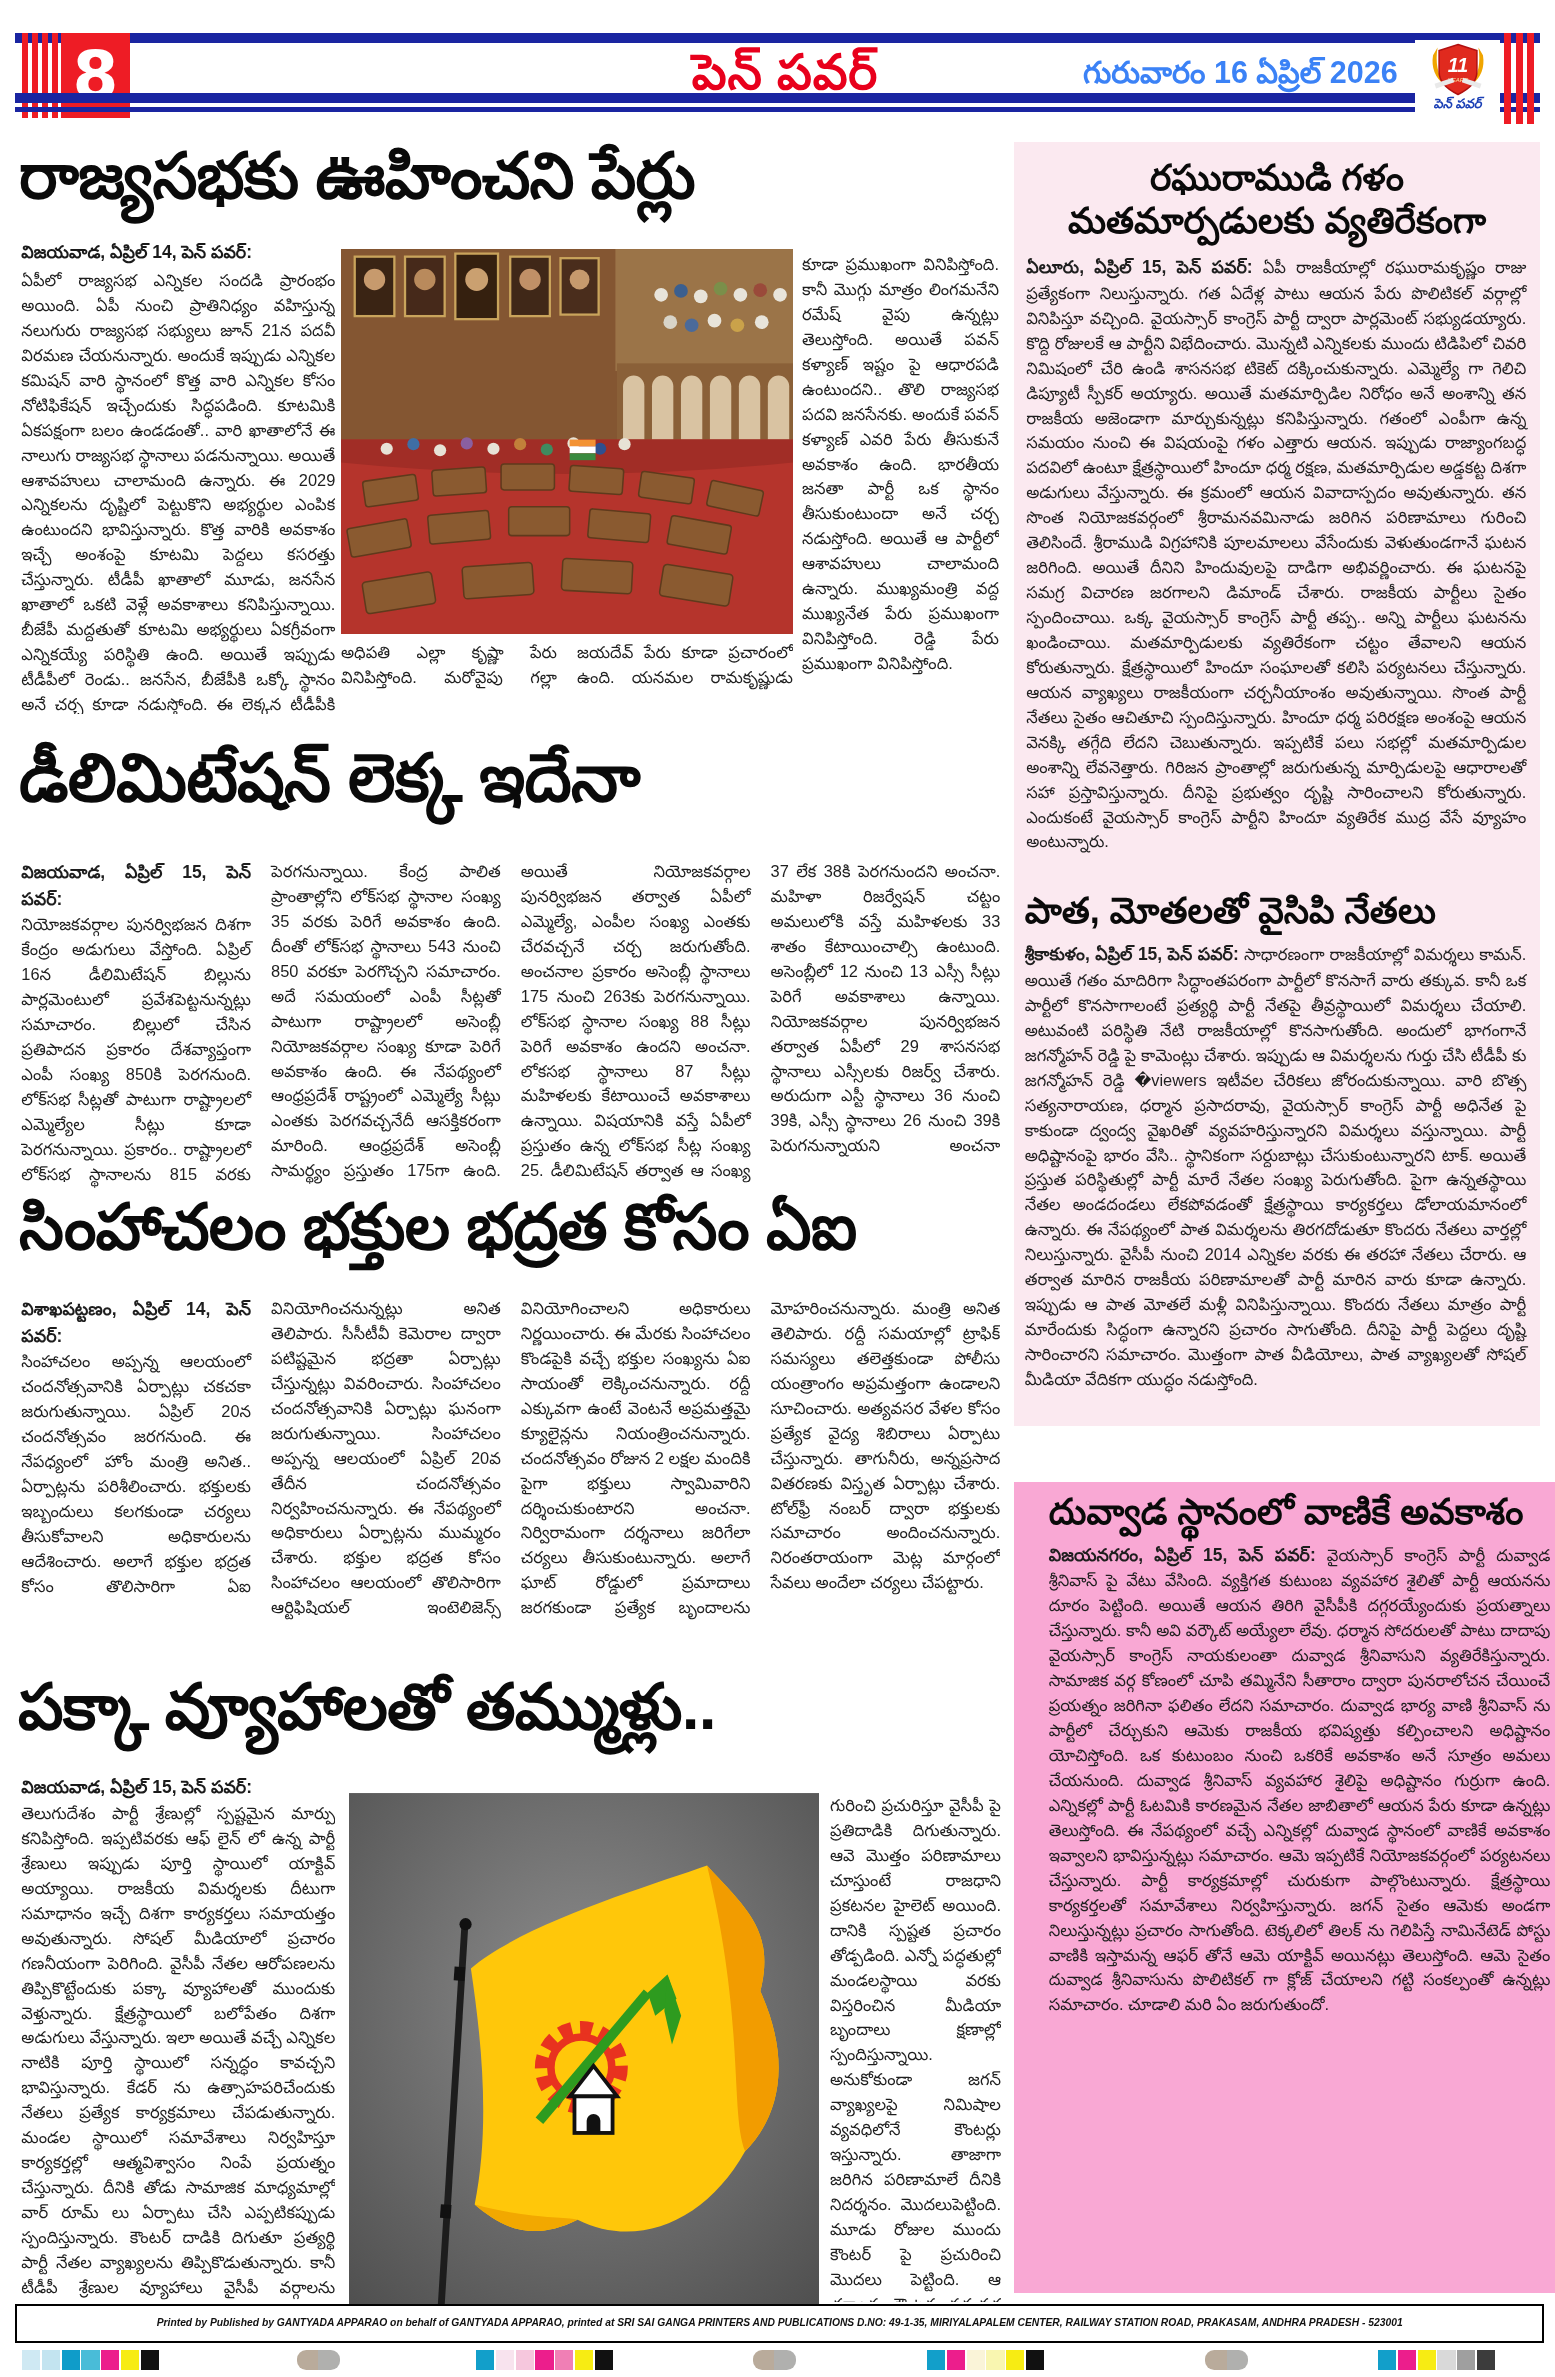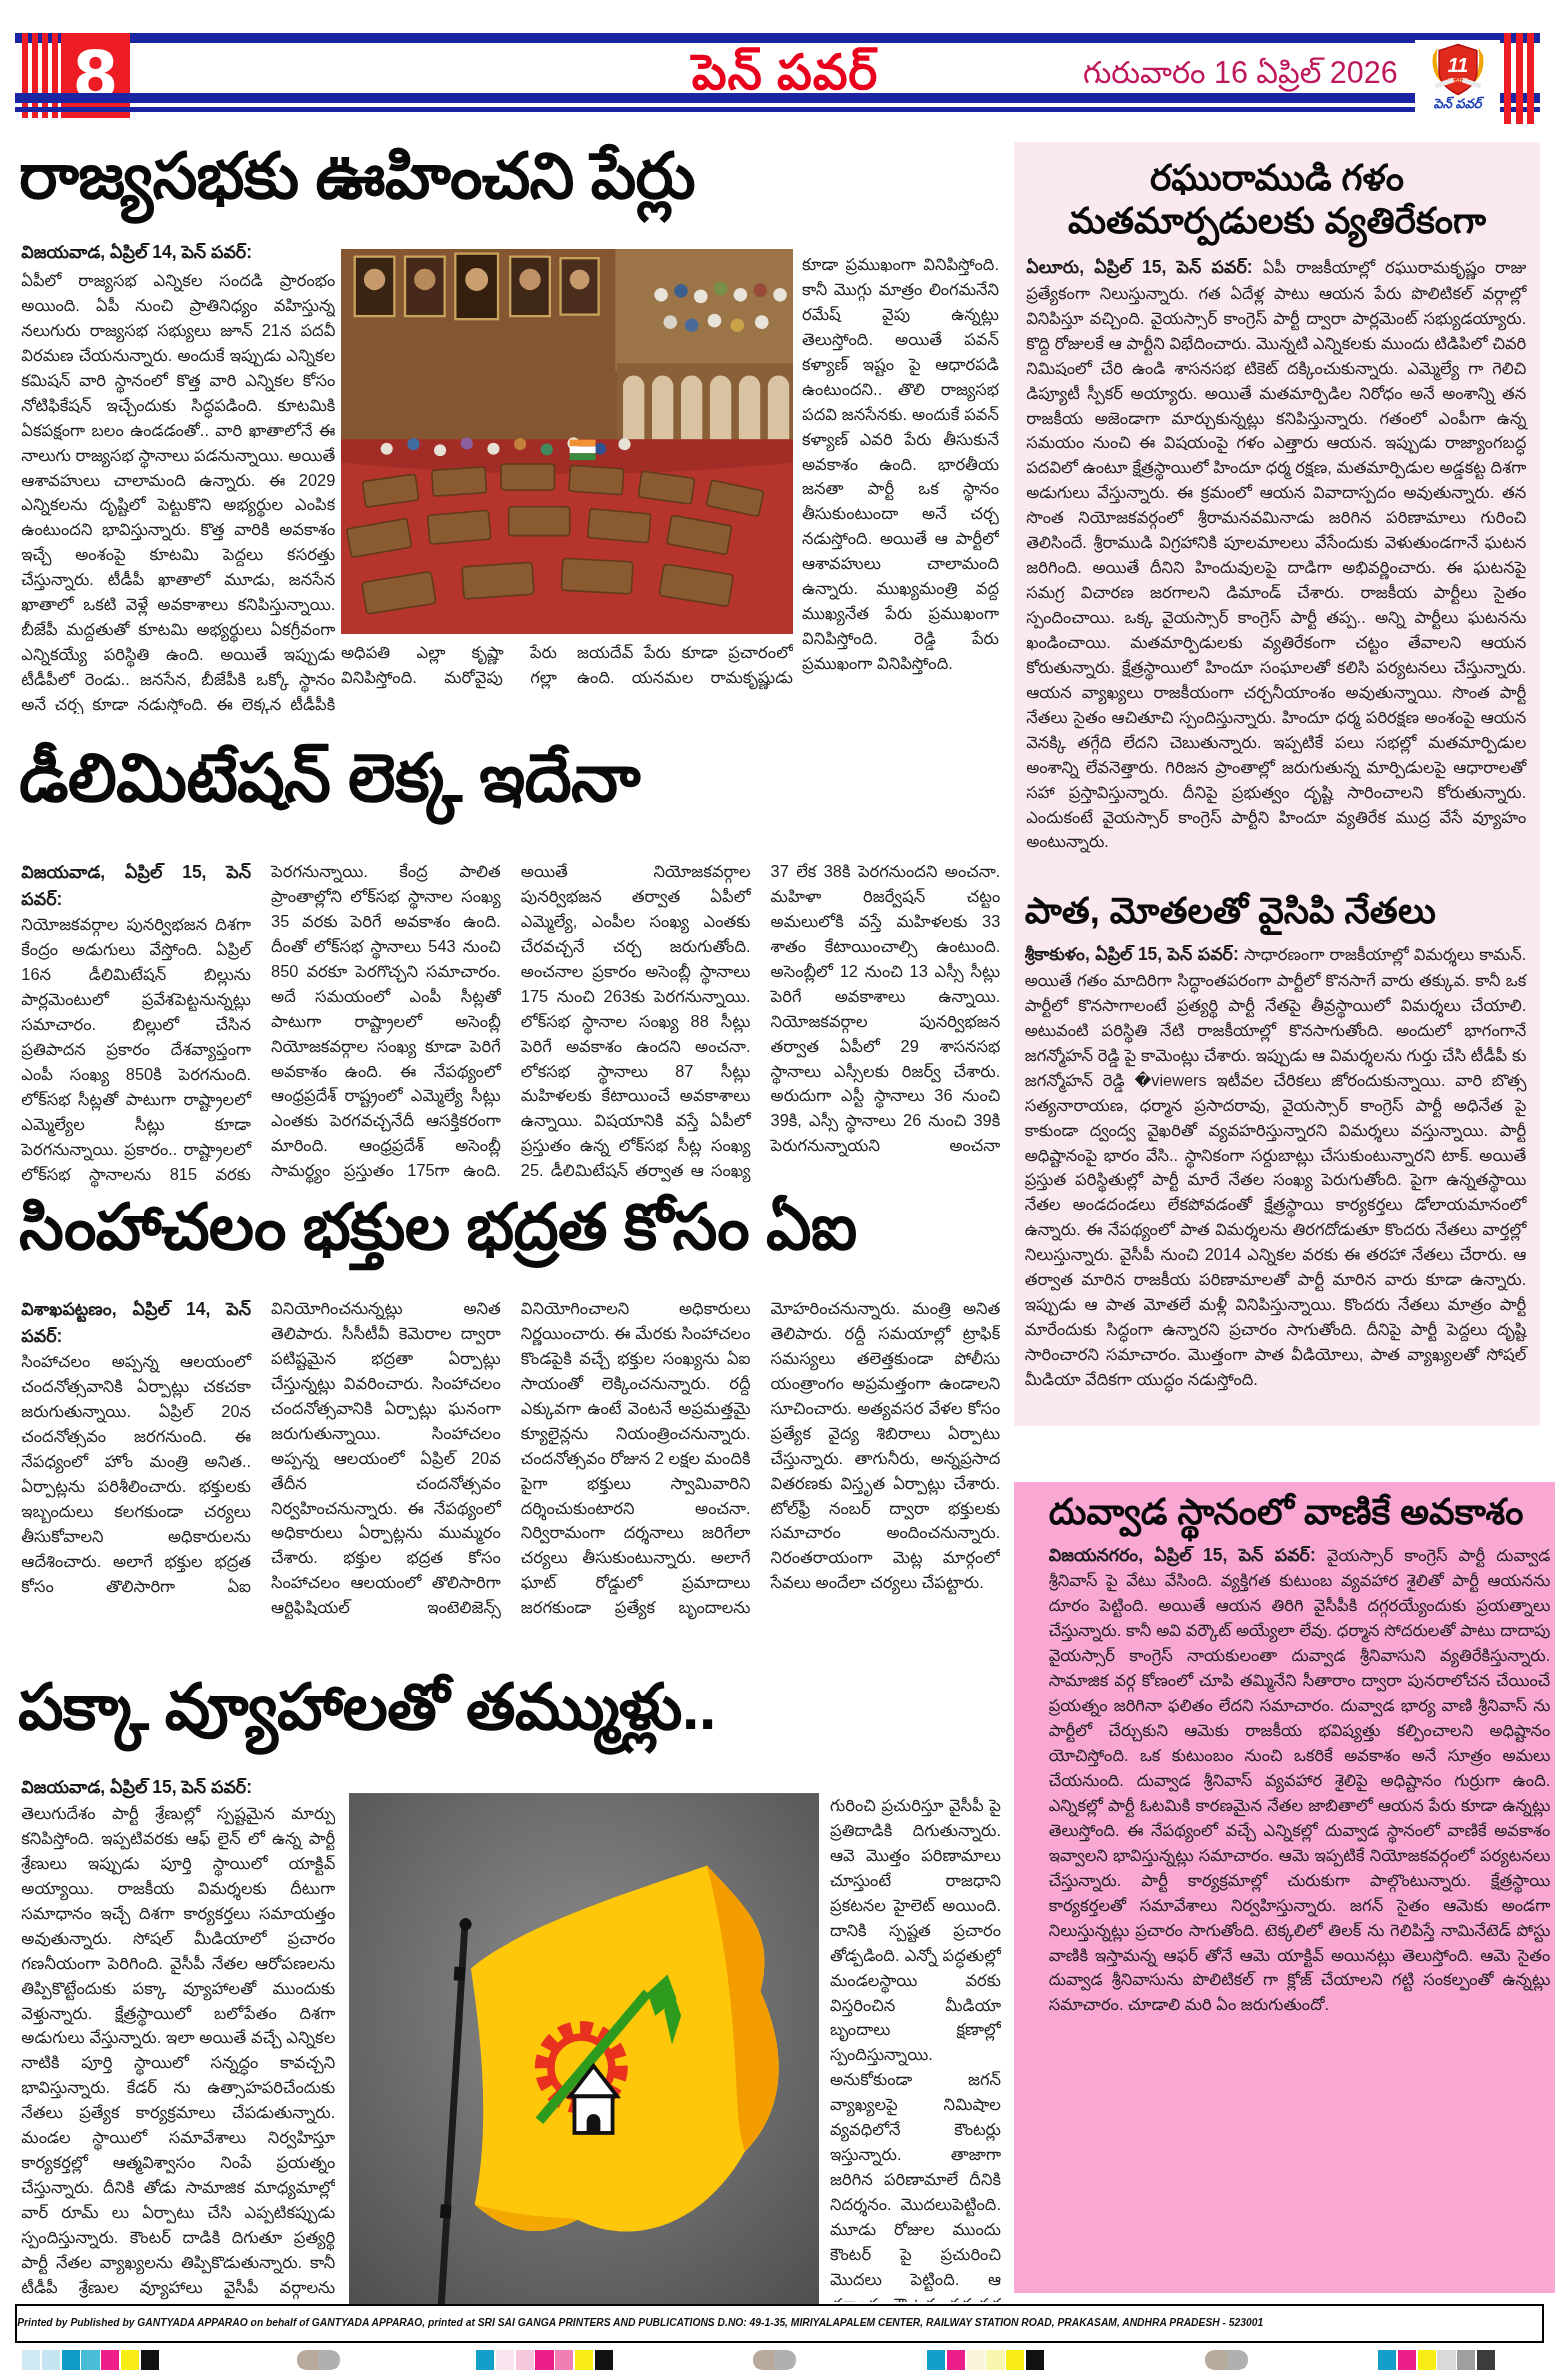--- a/index.html
+++ b/index.html
@@ -8,40 +8,40 @@
     font-family:"Liberation Sans","DejaVu Sans",sans-serif;color:#1a1a1a;
     -webkit-font-smoothing:antialiased;
   }
   .abs{position:absolute;}
   
   .bar-blue{background:#1a25a1;}
   .red{background:#ee1c25;}
   .page-num-box{display:flex;align-items:center;justify-content:center;
     color:#fff;font-weight:bold;font-size:66px;font-family:"DejaVu Sans",sans-serif;}
   .masthead{color:#e8001c;font-weight:bold;font-size:49px;letter-spacing:0.8px;text-align:center;}
-  .edition-date{color:#be185d;font-weight:normal;font-size:30.5px;white-space:nowrap;}
+  .edition-date{color:#3b82f6;font-weight:bold;font-size:30.5px;white-space:nowrap;}
   .logo-box{display:flex;flex-direction:column;align-items:center;background:#fff;z-index:5;}
   .logo-text{color:#1a3fb5;font-weight:bold;font-size:13px;margin-top:-3px;}
   
   .headline{font-weight:bold;color:#0a0a0a;line-height:1.05;letter-spacing:-0.8px;}
   .h-xl{font-size:67px;}
   .h-lg{font-size:64px;}
   .h-md{font-size:36px;line-height:1.2;letter-spacing:0;}
   .dateline{font-weight:bold;font-size:17.5px;}
   .body-text{font-size:16.4px;line-height:1.52;text-align:justify;color:#1e1e1e;}
   .cols4{column-count:4;column-gap:20px;}
   .cols2{column-count:2;column-gap:20px;}
   .pinkbg{background:#fbe9f0;}
   .bluebg{background:#f9a8d4;padding-left:24px;}
   .centered{text-align:center;}
   
   .photo{overflow:hidden;background:#888;}
   
   .imprint-box{border:2.3px solid #000;display:flex;flex-direction:column;
-    justify-content:center;background:#fff;}
+    justify-content:center;align-items:center;background:#fff;}
   .imprint-line{font-size:10.3px;font-style:italic;font-weight:bold;color:#111;
     white-space:nowrap;line-height:1.45;}
   .swatch{display:inline-block;width:18.3px;height:20px;margin-right:1.5px;vertical-align:top;}
   .blob{width:43px;height:20px;border-radius:9.1px;background:linear-gradient(90deg,#b9ab9b 50%,#b0b0ae 50%);}
 </style>
 </head>
 <body>
 
 <div class="abs bar-blue" style="left:15.2px;top:33px;width:1525px;height:10px;"></div>
 <div class="abs red" style="left:22px;top:33px;width:6.1px;height:85px;"></div>

